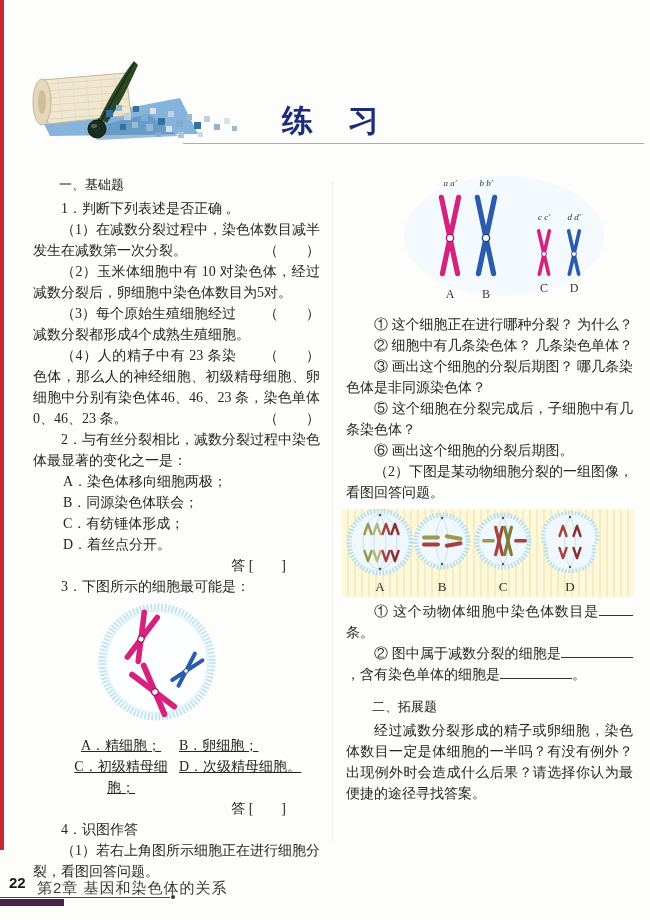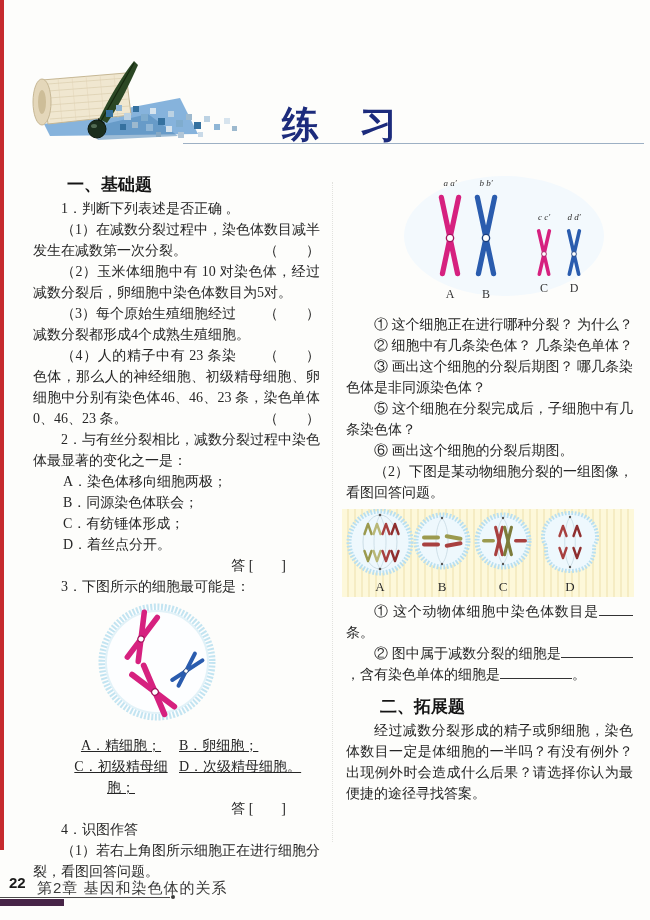--- a/index.html
+++ b/index.html
@@ -10,32 +10,32 @@
     font-family:"Liberation Serif","DejaVu Serif",serif;
     color:#262626;
   }
   
   .edge-strip { position:absolute; left:0; top:8; width:4px; height:850px; background:#c62a2e; }
 
   
   .hdr-illustration { position:absolute; left:28px; top:58px; width:220px; height:92px; }
   .page-title {
     position:absolute; left:282px; top:100px;
-    font-size:37px; font-weight:bold; color:#1c2b7c;
+    font-size:31px; font-weight:bold; color:#1c2b7c;
     font-family:"Liberation Serif",serif; letter-spacing:2px;
   }
   .title-rule { position:absolute; left:183px; top:143px; width:461px; height:1px; background:#9db0c4; }
 
   
   .columns { position:absolute; left:33px; top:172px; width:600px; display:flex; }
   .col { width:287px; font-size:14px; line-height:21px; text-align:justify; }
   .col-gap { width:26px; position:relative; }
   .col-gap::after { content:""; position:absolute; left:12px; top:10px; bottom:40px; border-left:1px dotted #d8d8d2; opacity:.7; }
 
-  h2.sec { font-family:"Liberation Sans","DejaVu Sans",sans-serif; font-size:17px; font-weight:bold; color:#141414; text-indent:2em; margin:1px 0 2px; line-height:23px; text-align:left; }
+  h2.sec { font-family:"Liberation Sans","DejaVu Sans",sans-serif; font-size:13px; font-weight:normal; color:#141414; text-indent:2em; margin:1px 0 2px; line-height:23px; text-align:left; }
   p.ind { text-indent:2em; }
   p.opt { padding-left:30px; text-indent:0; text-align:left; }
   p.ans { text-align:right; padding-right:34px; }
   .paren { float:right; }
   .opt-row { padding-left:30px; display:flex; text-align:center;text-decoration:underline; }
   .opt-row .o1 { width:116px; }
   .blank { display:inline-block; border-bottom:1px solid #333; height:13px; vertical-align:baseline; }
   .blank.w1 { width:34px; }
   .blank.w2 { width:72px; }
 

